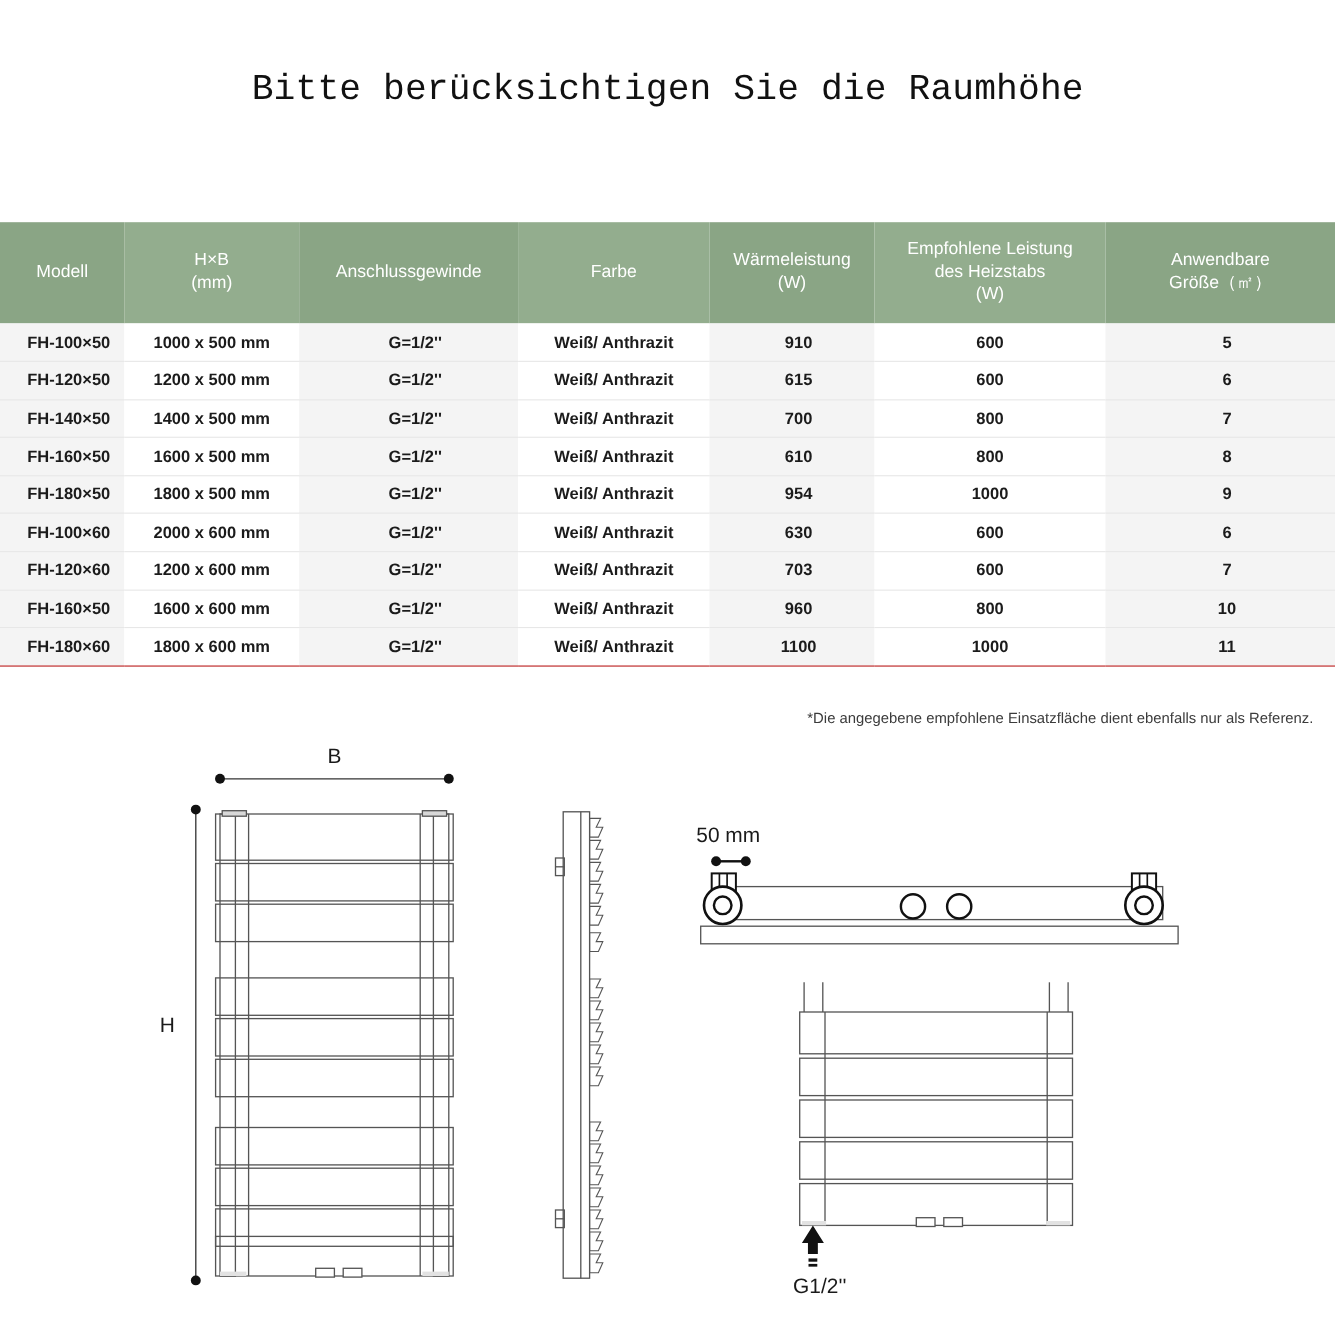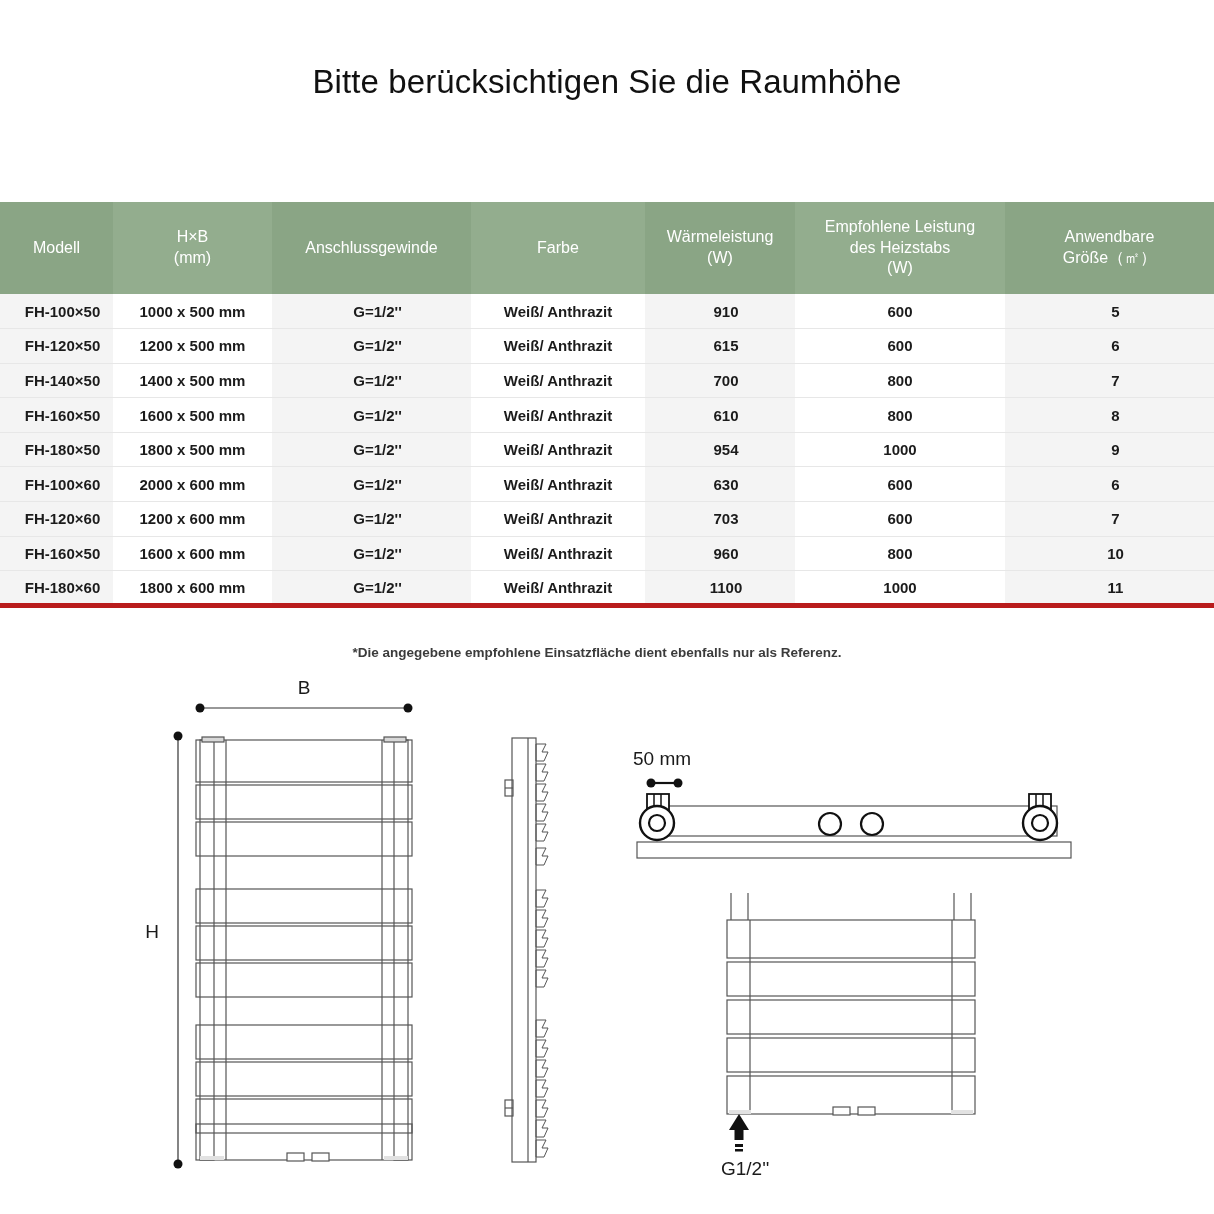--- a/index.html
+++ b/index.html
@@ -15,20 +15,21 @@
   
   .heading {
     position: absolute;
     top: 58px; left: 0; width: 1214px;
     text-align: center;
     font-size: 33px;
     font-weight: 400;
     line-height: 1.48;
     color: #111111;
     letter-spacing: 0.1px;
+    font-family: Liberation Mono, monospace;
   }
   .heading .l2 { display: block; }
 
   
   .spec-table {
     position: absolute;
     top: 202px; left: 0;
     width: 1214px;
     border-collapse: collapse;
     table-layout: fixed;
@@ -50,29 +51,29 @@
     font-weight: 700;
     color: #1b1b1b;
     height: 34.6px;
     text-align: center;
     vertical-align: middle;
     background: #ffffff;
     border-bottom: 1px solid #e7e7e7;
     padding: 0 4px;
   }
   .spec-table td.alt { background: #f4f4f4; padding-left: 16px; }
-  .spec-table tr:last-child td { border-bottom: 5px solid #b91c1c; }
+  .spec-table tr:last-child td { border-bottom: 1px solid #b91c1c; }
 
   .footnote {
     position: absolute;
     top: 645px; left: 0; width: 1194px;
-    text-align: center;
+    text-align: right;
     font-size: 13.5px;
     color: #3b3b3b;
-    font-weight: 700;
+    font-weight: 400;
   }
 
   
   .drawings {
     position: absolute;
     top: 672px; left: 0;
     width: 1214px; height: 542px;
   }
   .drawings svg { display: block; }
   .dim-label {

